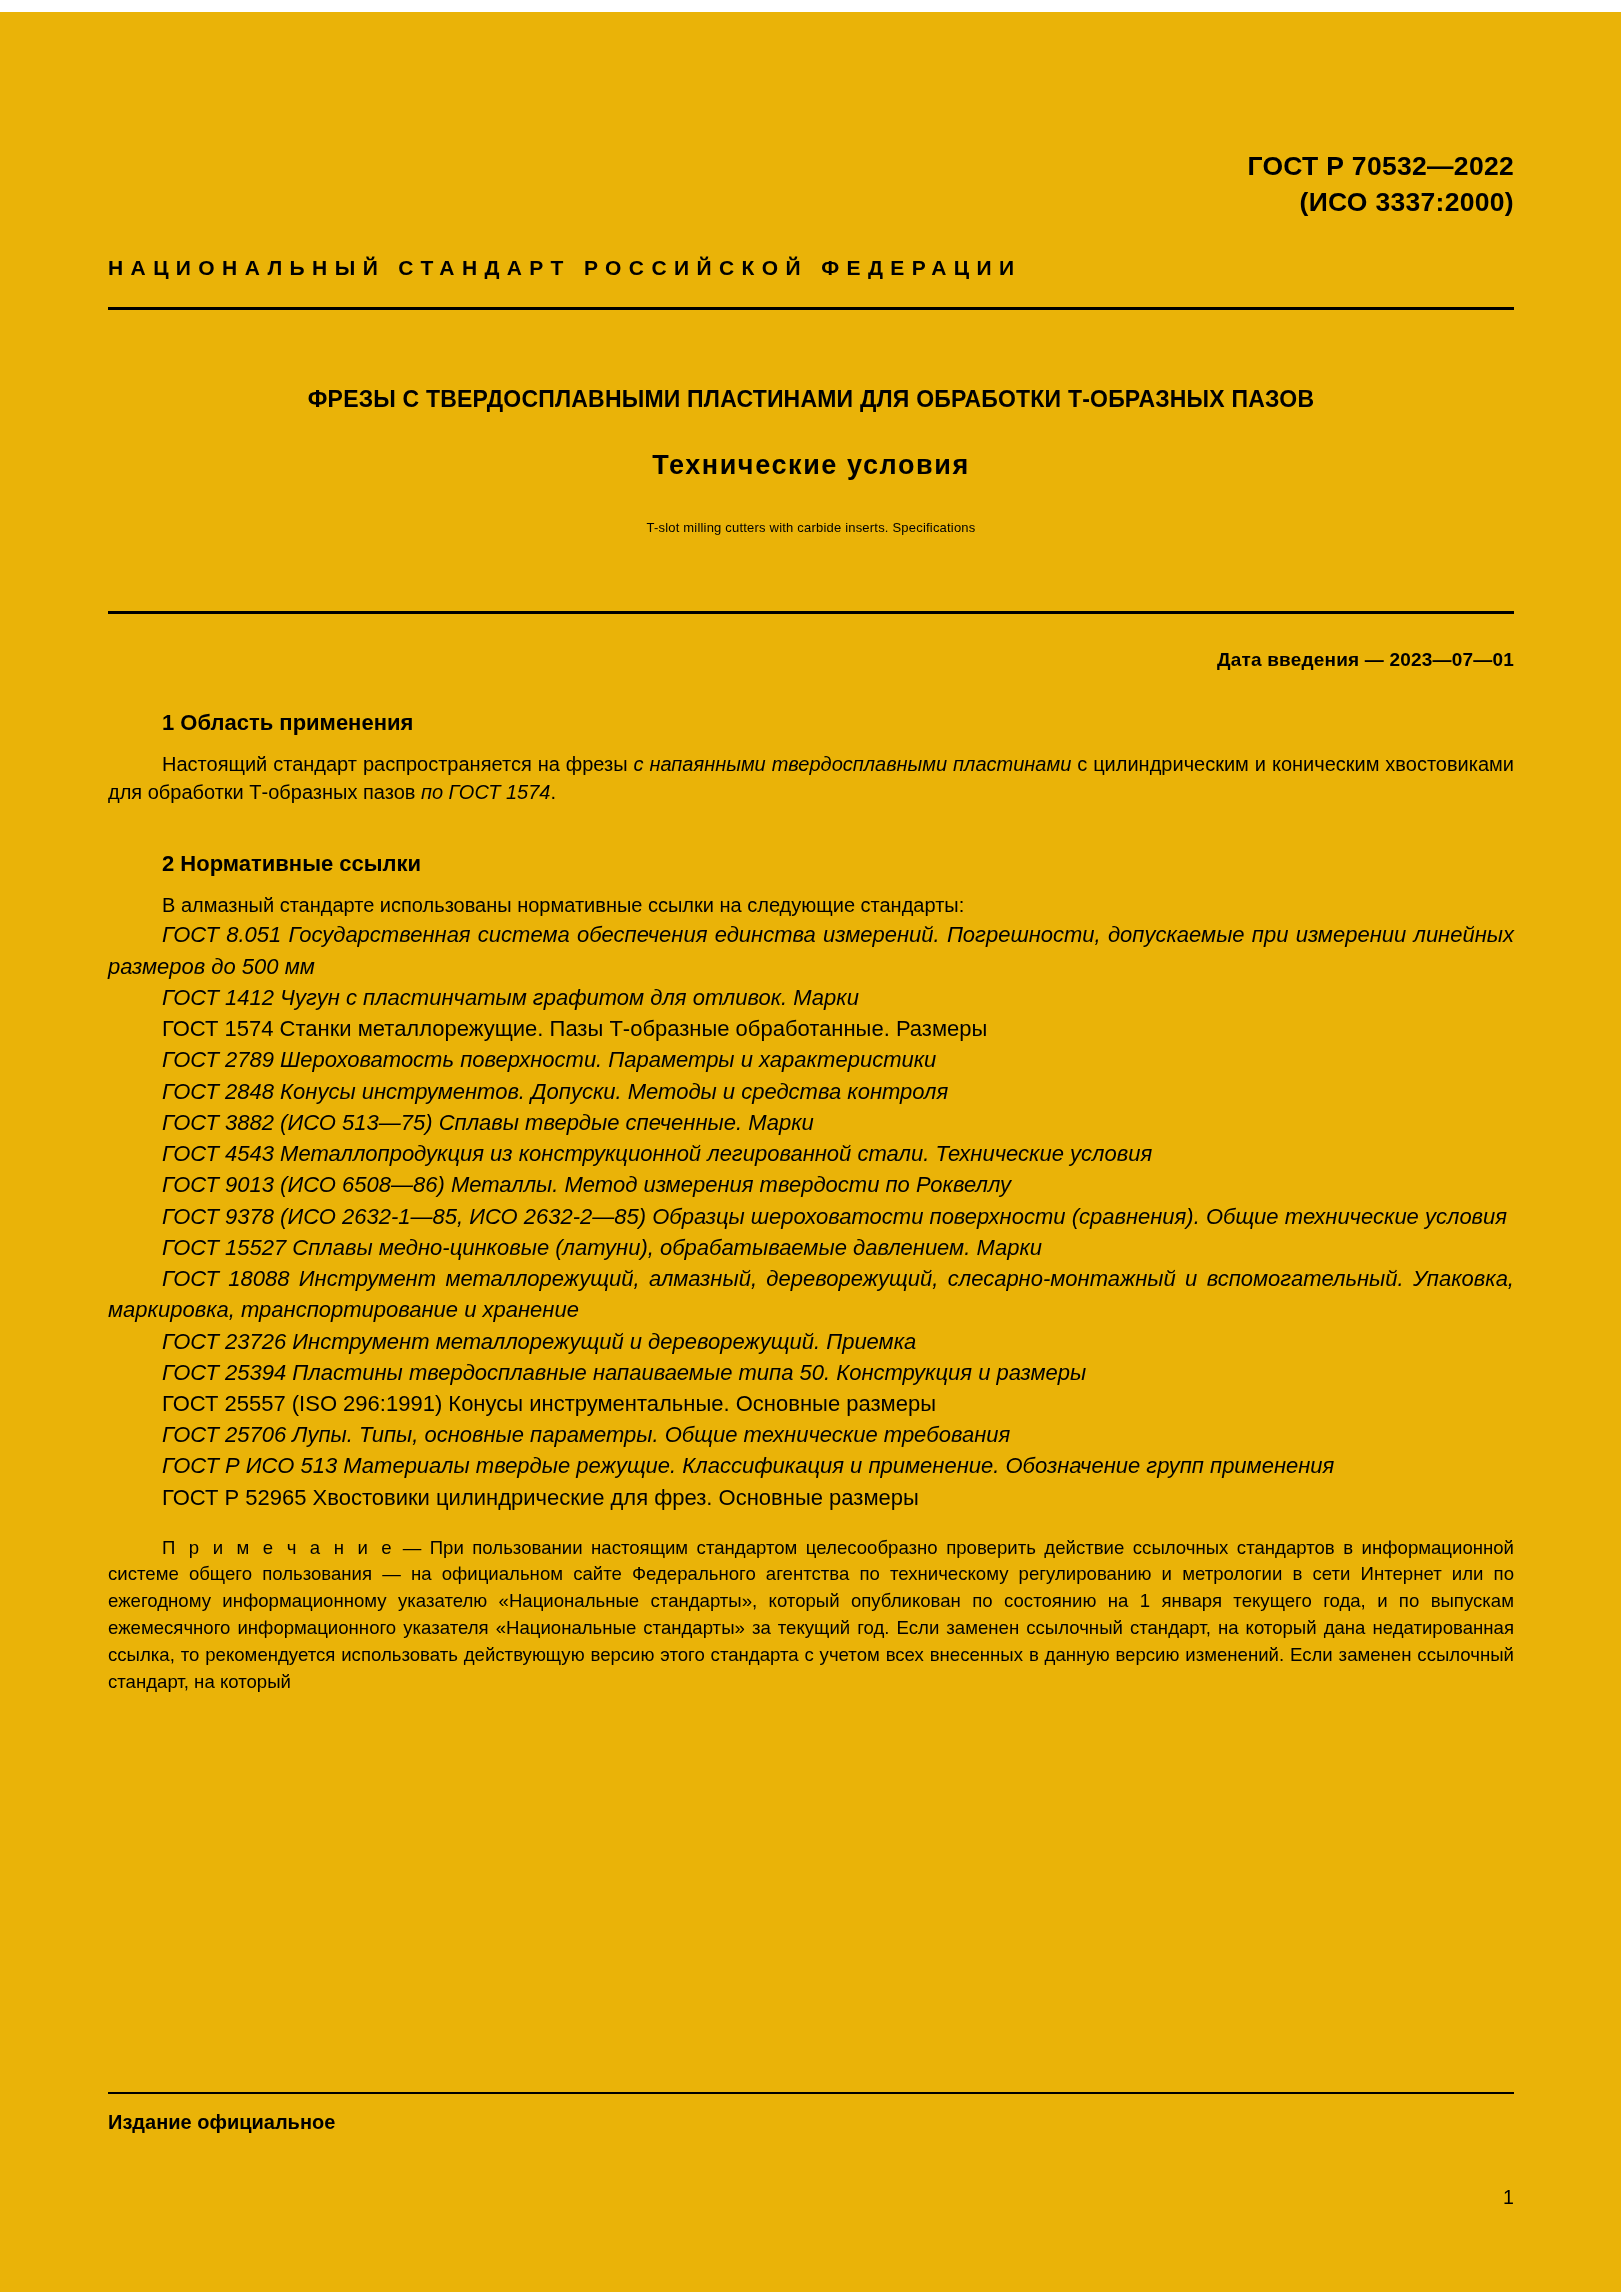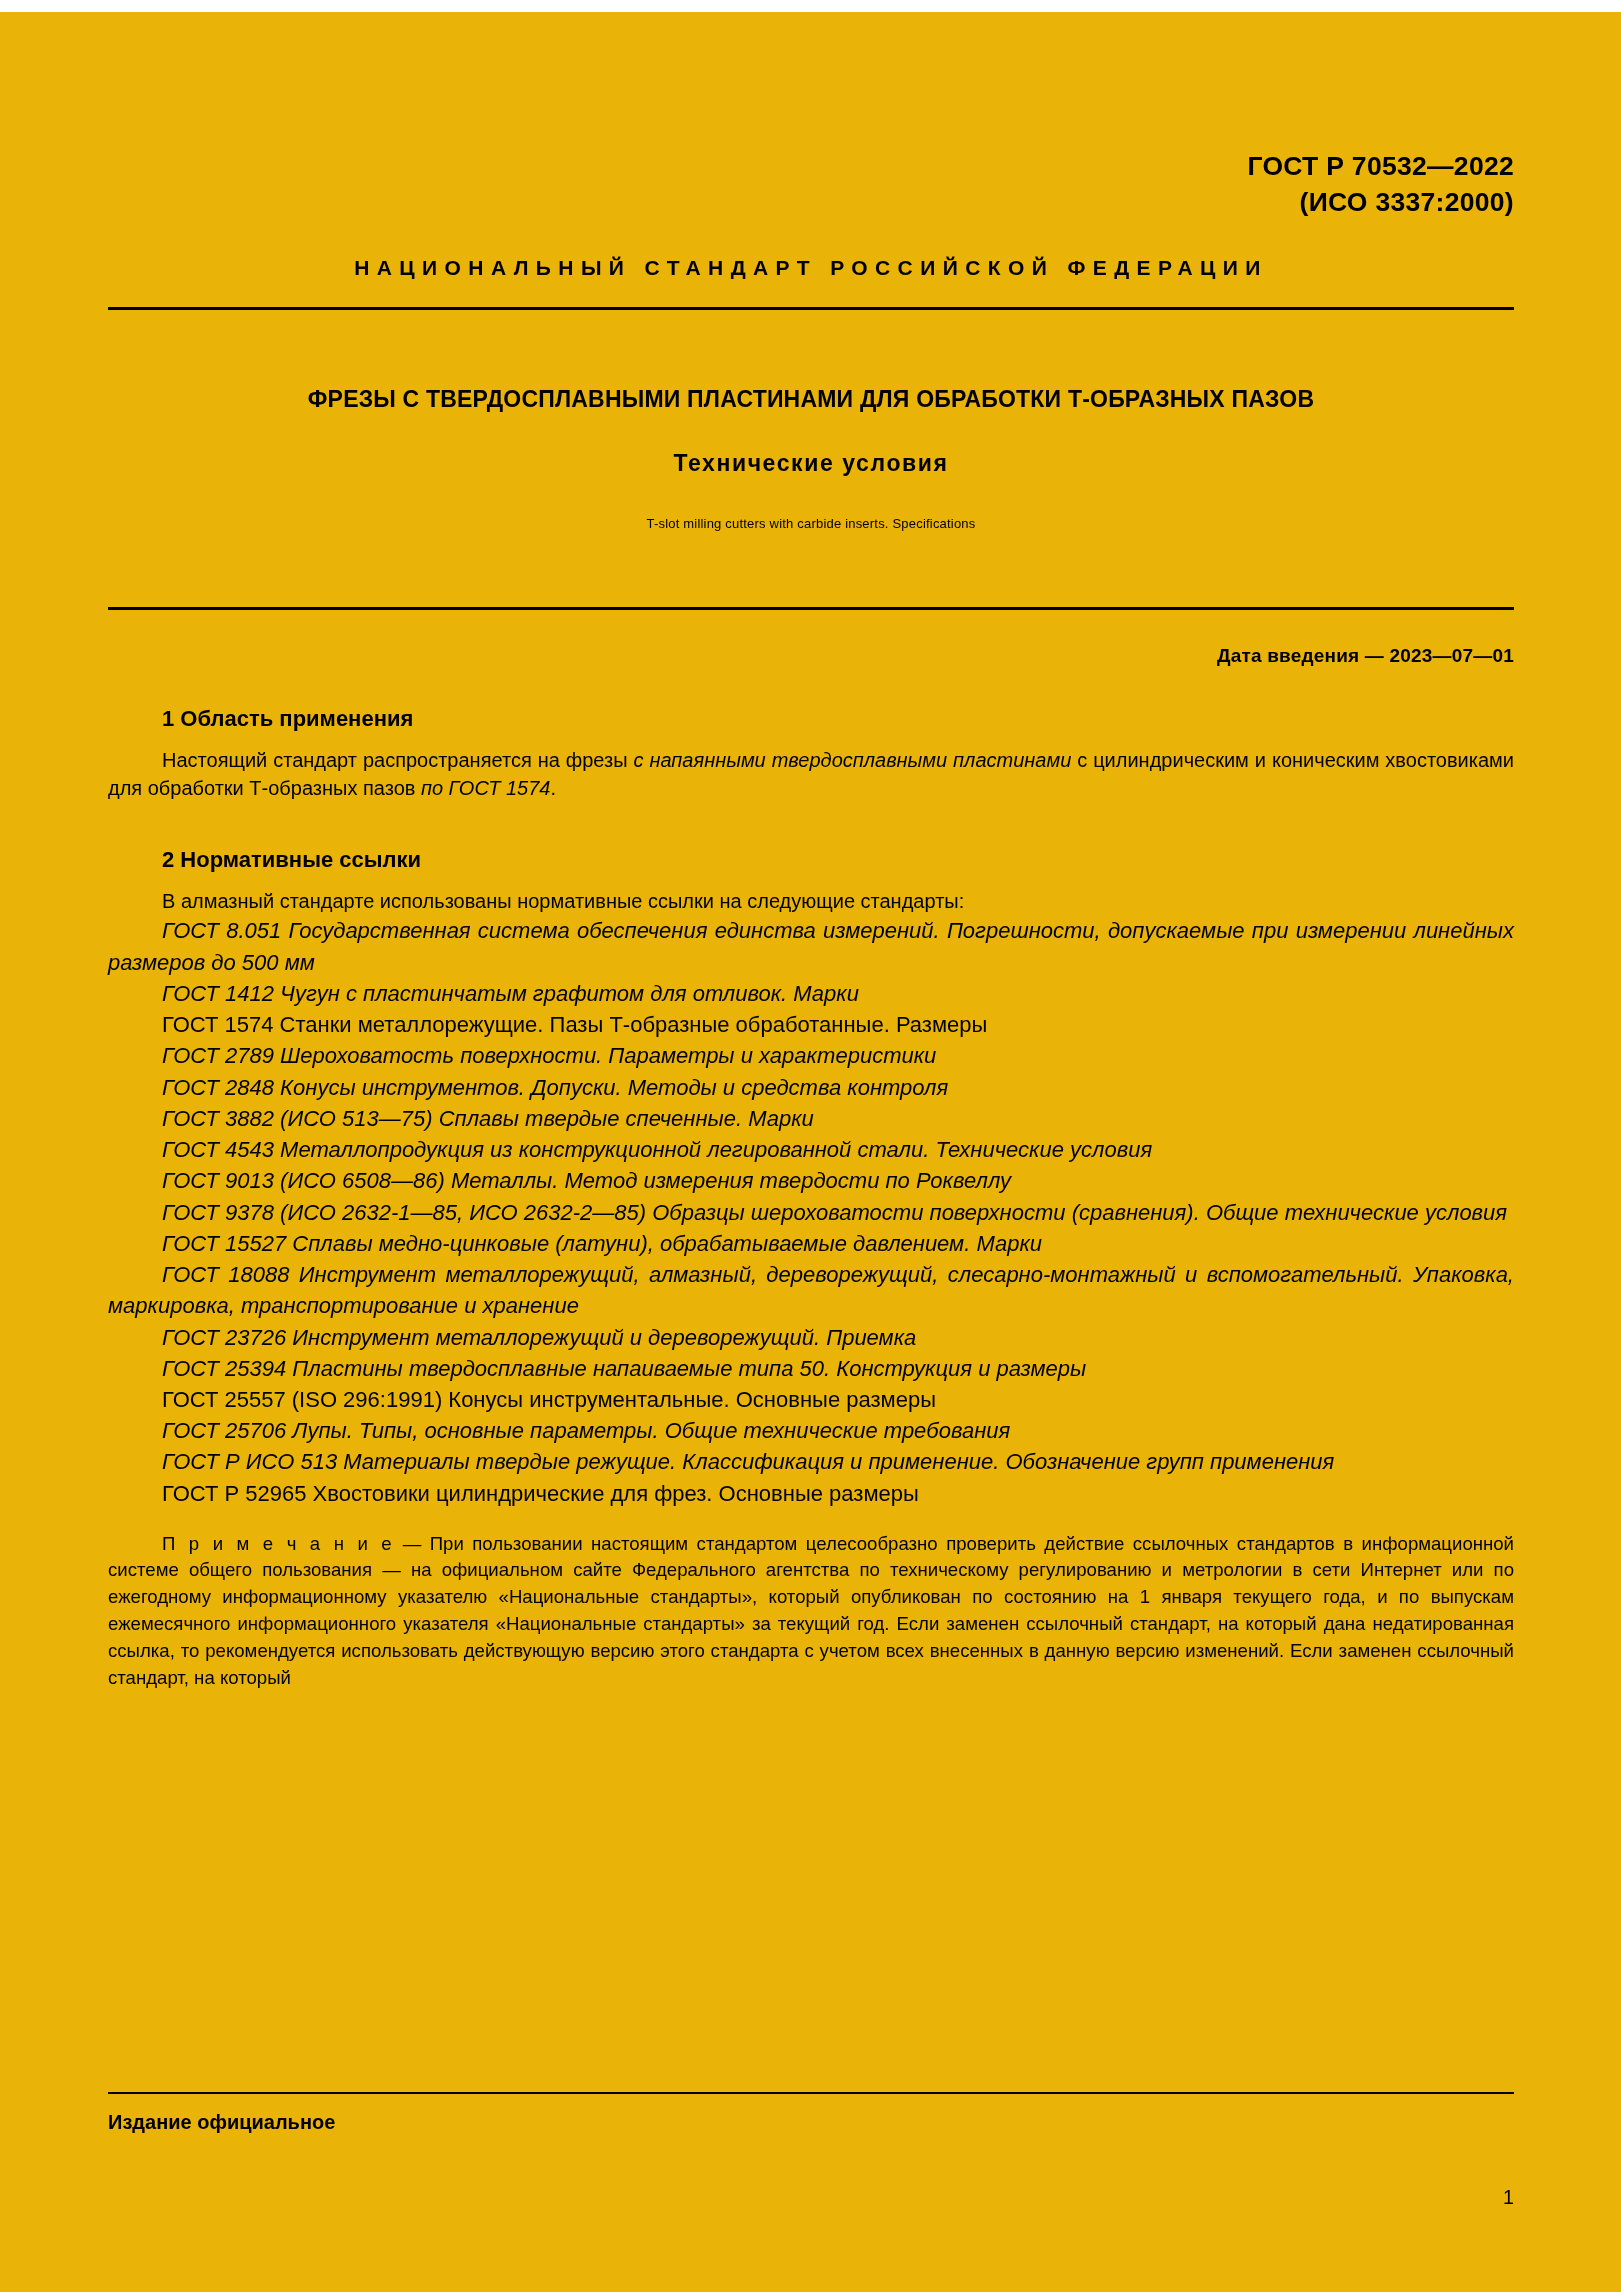--- a/index.html
+++ b/index.html
@@ -38,21 +38,21 @@
     margin-top: 137px;
     letter-spacing: 0.3px;
   }
   .doc-code div { white-space: nowrap; }
 
   .national-standard {
     margin-top: 35px;
     font-size: 21px;
     font-weight: bold;
     letter-spacing: 7.4px;
-    text-align: center;
+    text-align: left;
     white-space: nowrap;
   }
 
   .rule-thick {
     border: none;
     border-top: 3.9px solid #000;
     margin: 27.4px 0 0 0;
     height: 0;
   }
 
@@ -60,21 +60,21 @@
     text-align: center;
   }
   .title-main {
     margin-top: 76px;
     font-size: 23px;
     font-weight: bold;
     letter-spacing: 0.2px;
   }
   .title-sub {
     margin-top: 37px;
-    font-size: 23px;
+    font-size: 27px;
     font-weight: bold;
     letter-spacing: 1.6px;
   }
   .title-en {
     margin-top: 39px;
     font-size: 13px;
     font-weight: normal;
     letter-spacing: 0.2px;
   }
 

